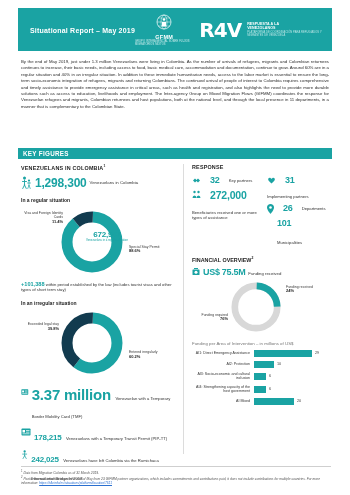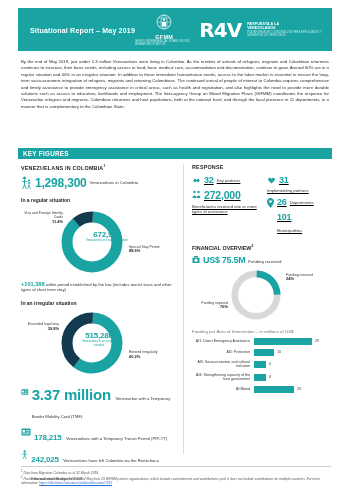--- a/index.html
+++ b/index.html
@@ -103,21 +103,21 @@
 
   
   .istat { display:flex; align-items:flex-start; gap:3px; margin-top:4px; }
   .istat-txt { font-size:4.2px; line-height:5.6px; color:#333; padding-top:3px;}
   .istat-num { font-size:15px; font-weight:bold; color:#1aa3a3; letter-spacing:-.2px; white-space:nowrap;}
   .istat-num.small { font-size:8px; }
 
   
   .resp-grid { display:flex; gap: 6px; }
   .resp-col { flex: 1; }
-  .rstat { display:flex; align-items:flex-start; gap:3px; margin-bottom:4px;text-decoration:underline;}
+  .rstat { display:flex; align-items:flex-start; gap:9px; margin-bottom:4px;}
   .rnum { font-size:9px; font-weight:bold; color:#1aa3a3; letter-spacing:-.2px;}
   .rnum.lg { font-size:10.5px; }
   .rlbl { font-size:4.2px; color:#333; line-height:5.4px; padding-top:3px;}
   .rlbl-blk { font-size:4.2px; color:#333; line-height:5.4px; }
 
   .fin-title {
     font-size:5.4px; font-weight:bold; color:#1f1f1f; margin:6px 0 4px 0;
   }
   .fin-title sup { font-size:3.4px; }
   .fin-row { display:flex; align-items:center; gap:3px; margin-bottom:2px;}
@@ -234,24 +234,20 @@
 
     <div class="subhead">In an irregular situation</div>
 
     <div class="donut-wrap">
       <svg class="donut" style="left:38px; top:2px;" width="66" height="66" viewBox="0 0 42 42">
 
         <circle cx="21" cy="21" r="15.9" fill="transparent" stroke="#1aa3a3" stroke-width="7" stroke-dasharray="60.2 39.8" stroke-dashoffset="25"></circle>
 
         <circle cx="21" cy="21" r="15.9" fill="transparent" stroke="#123b4f" stroke-width="7" stroke-dasharray="39.8 60.2" stroke-dashoffset="-35.2"></circle>
       </svg>
-      <div class="donut-center" style="left:0; top:23px;">
-        <div class="donut-num">515,286</div>
-        <div class="donut-cap" style="margin:0 auto; width:44px;">Venezuelans in an irregular situation</div>
-      </div>
       <div class="dlabel" style="left:-2px; top:14px; width:40px; text-align:right;">
         <span>Exceeded legal stay</span><br>
         <b>39.8%</b>
       </div>
       <div class="dlabel" style="left:108px; top:42px; width:40px; text-align:left;">
         <span>Entered irregularly</span><br>
         <b>60.2%</b>
       </div>
     </div>
 

